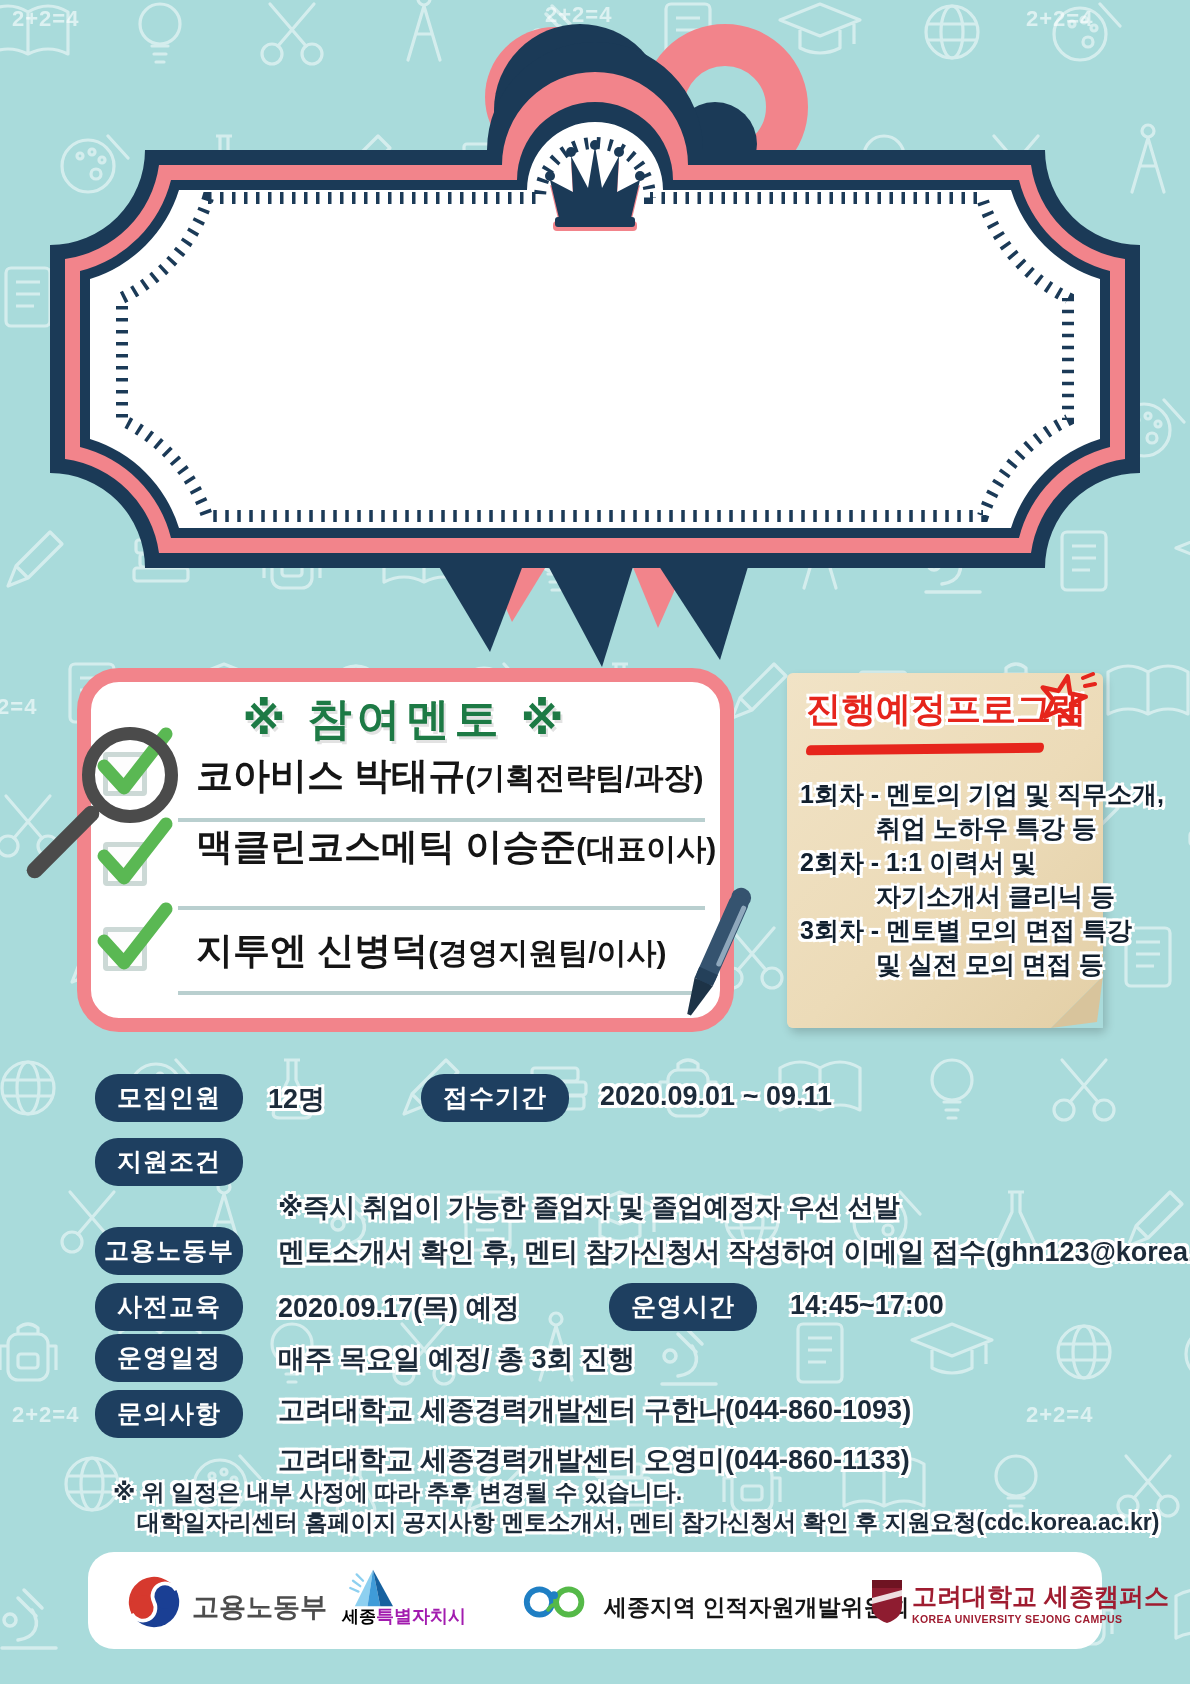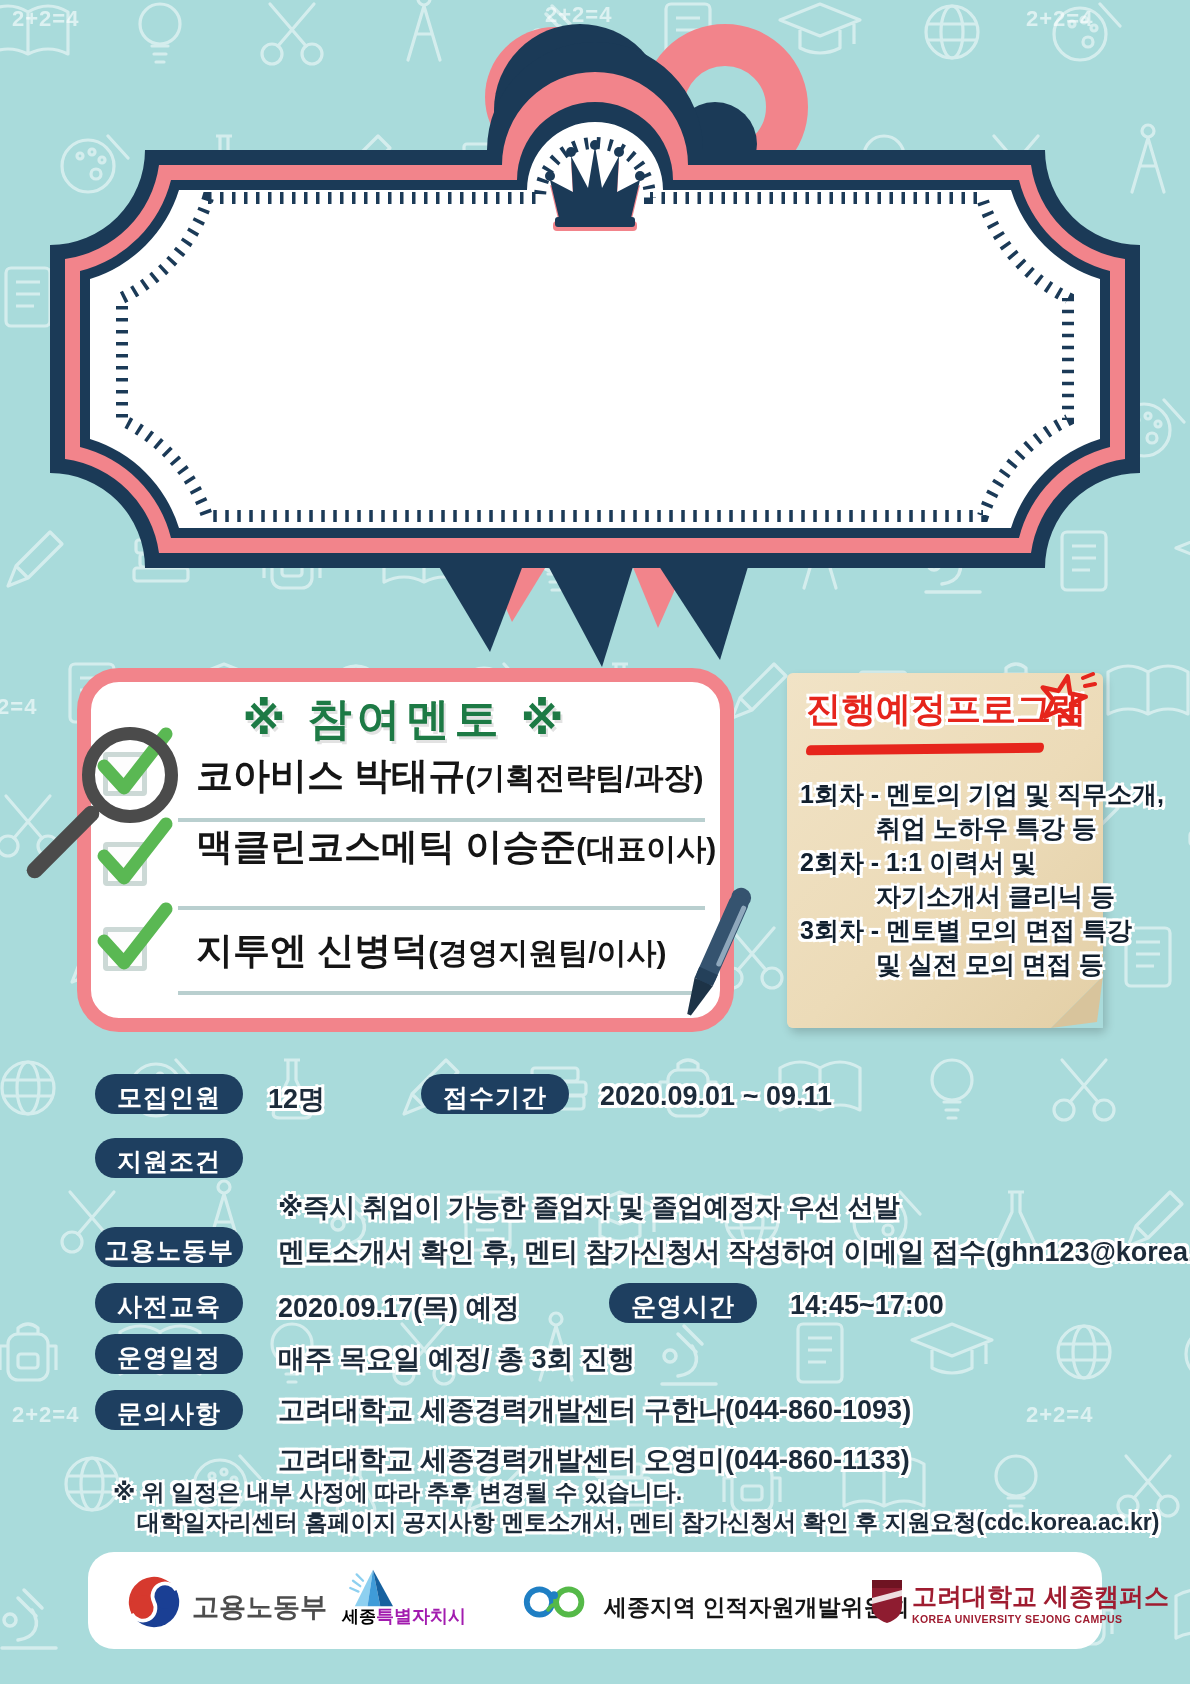--- a/index.html
+++ b/index.html
@@ -22,21 +22,21 @@
   .checksvg{position:absolute;width:84px;height:84px;}
   
   .mag-ring{position:absolute;left:82px;top:727px;width:96px;height:96px;border:13px solid #4b4b4b;border-radius:50%;box-sizing:border-box;z-index:7;}
   .mag-handle{position:absolute;left:55px;top:794px;width:16px;height:96px;background:#4b4b4b;border-radius:8px;transform:rotate(45deg);z-index:6;}
   
   .note{position:absolute;left:787px;top:673px;width:316px;height:355px;background:linear-gradient(135deg,#f1e3c6 0%,#ecdbb8 55%,#e3cfa6 100%);border-radius:6px;box-shadow:3px 5px 10px rgba(0,0,0,.18);}
   .note-head{position:absolute;left:806px;top:686px;font-size:35px;font-weight:900;color:#e6251c;white-space:nowrap;}
   .note-rule{position:absolute;left:806px;top:744px;width:238px;height:10px;background:#e6251c;border-radius:6px 4px 6px 4px/8px 5px 8px 5px;transform:rotate(-.6deg);}
   .note-line{position:absolute;font-size:25px;font-weight:900;color:#12202e;white-space:nowrap;}
   
-  .pill{position:absolute;width:148px;height:40px;background:#1e3f60;border-radius:23px;color:#fff;font-size:25px;font-weight:bold;text-align:center;line-height:46px;letter-spacing:1px;}
+  .pill{position:absolute;width:148px;height:48px;background:#1e3f60;border-radius:23px;color:#fff;font-size:25px;font-weight:bold;text-align:center;line-height:46px;letter-spacing:1px;}
   .ival{position:absolute;font-size:27px;font-weight:bold;color:#1c2b3a;white-space:nowrap;}
   .inote{position:absolute;font-size:26px;font-weight:bold;color:#1c2b3a;white-space:nowrap;}
   .fnote{position:absolute;font-size:23px;font-weight:bold;color:#1c2b3a;white-space:nowrap;}
   
   .logo-bar{position:absolute;left:88px;top:1552px;width:1014px;height:97px;background:#fff;border-radius:26px;}
   .logo-text{position:absolute;white-space:nowrap;}
 </style>
 </head>
 <body>
 

